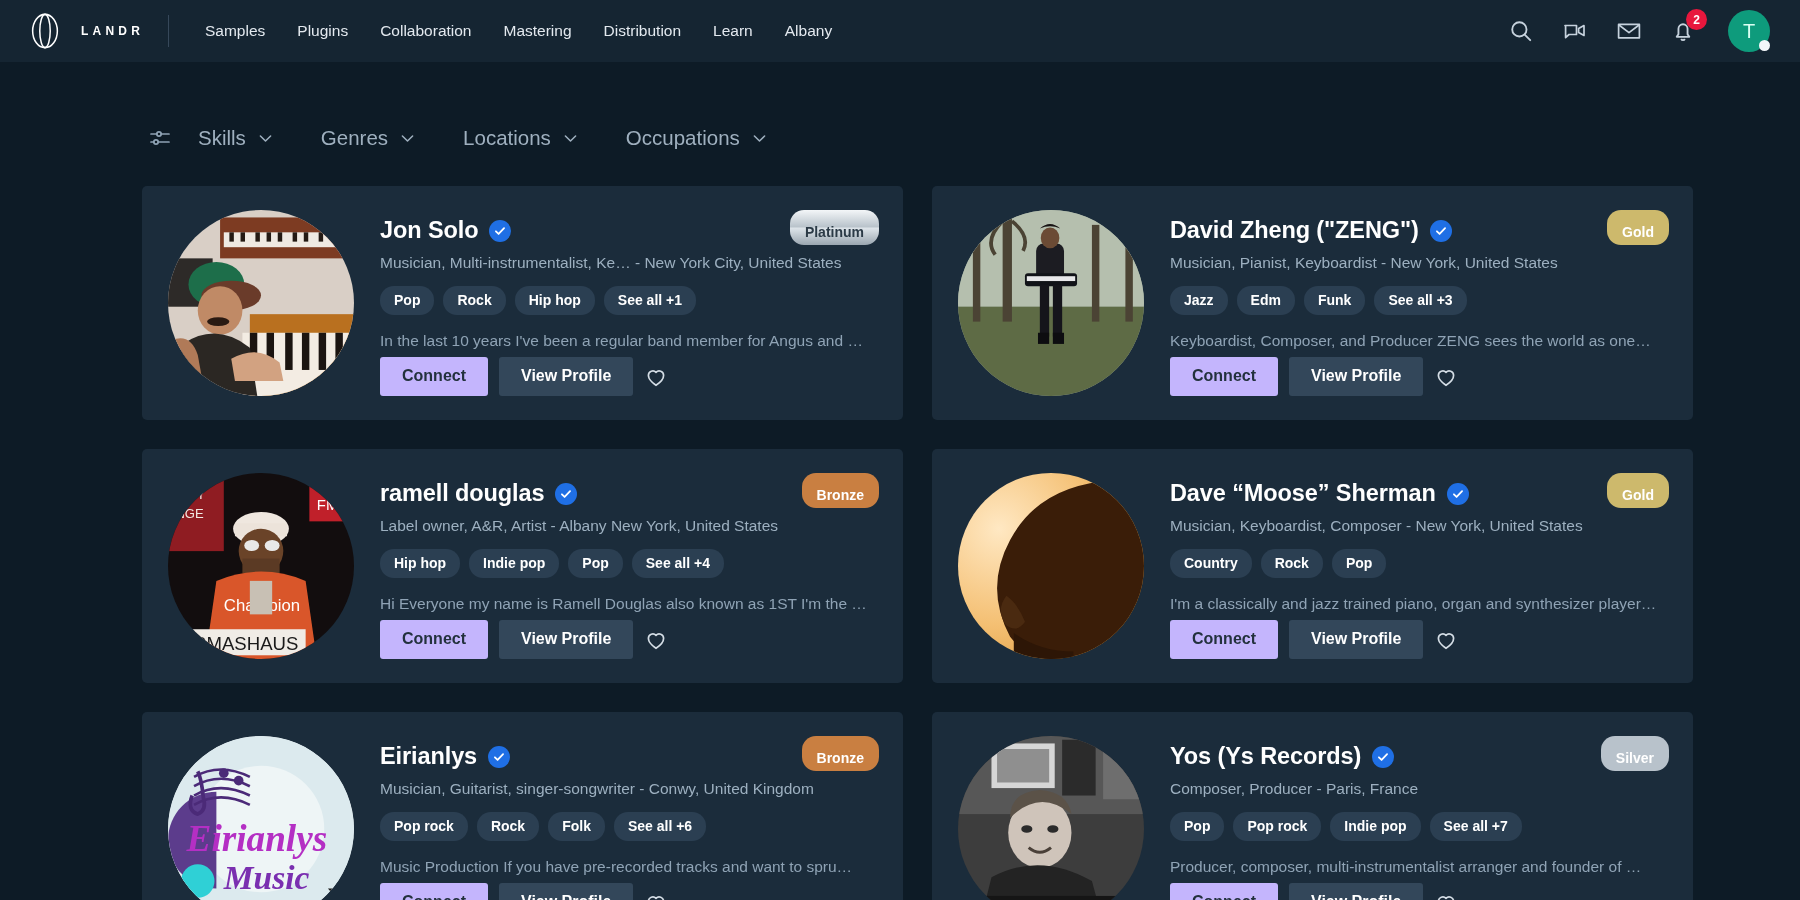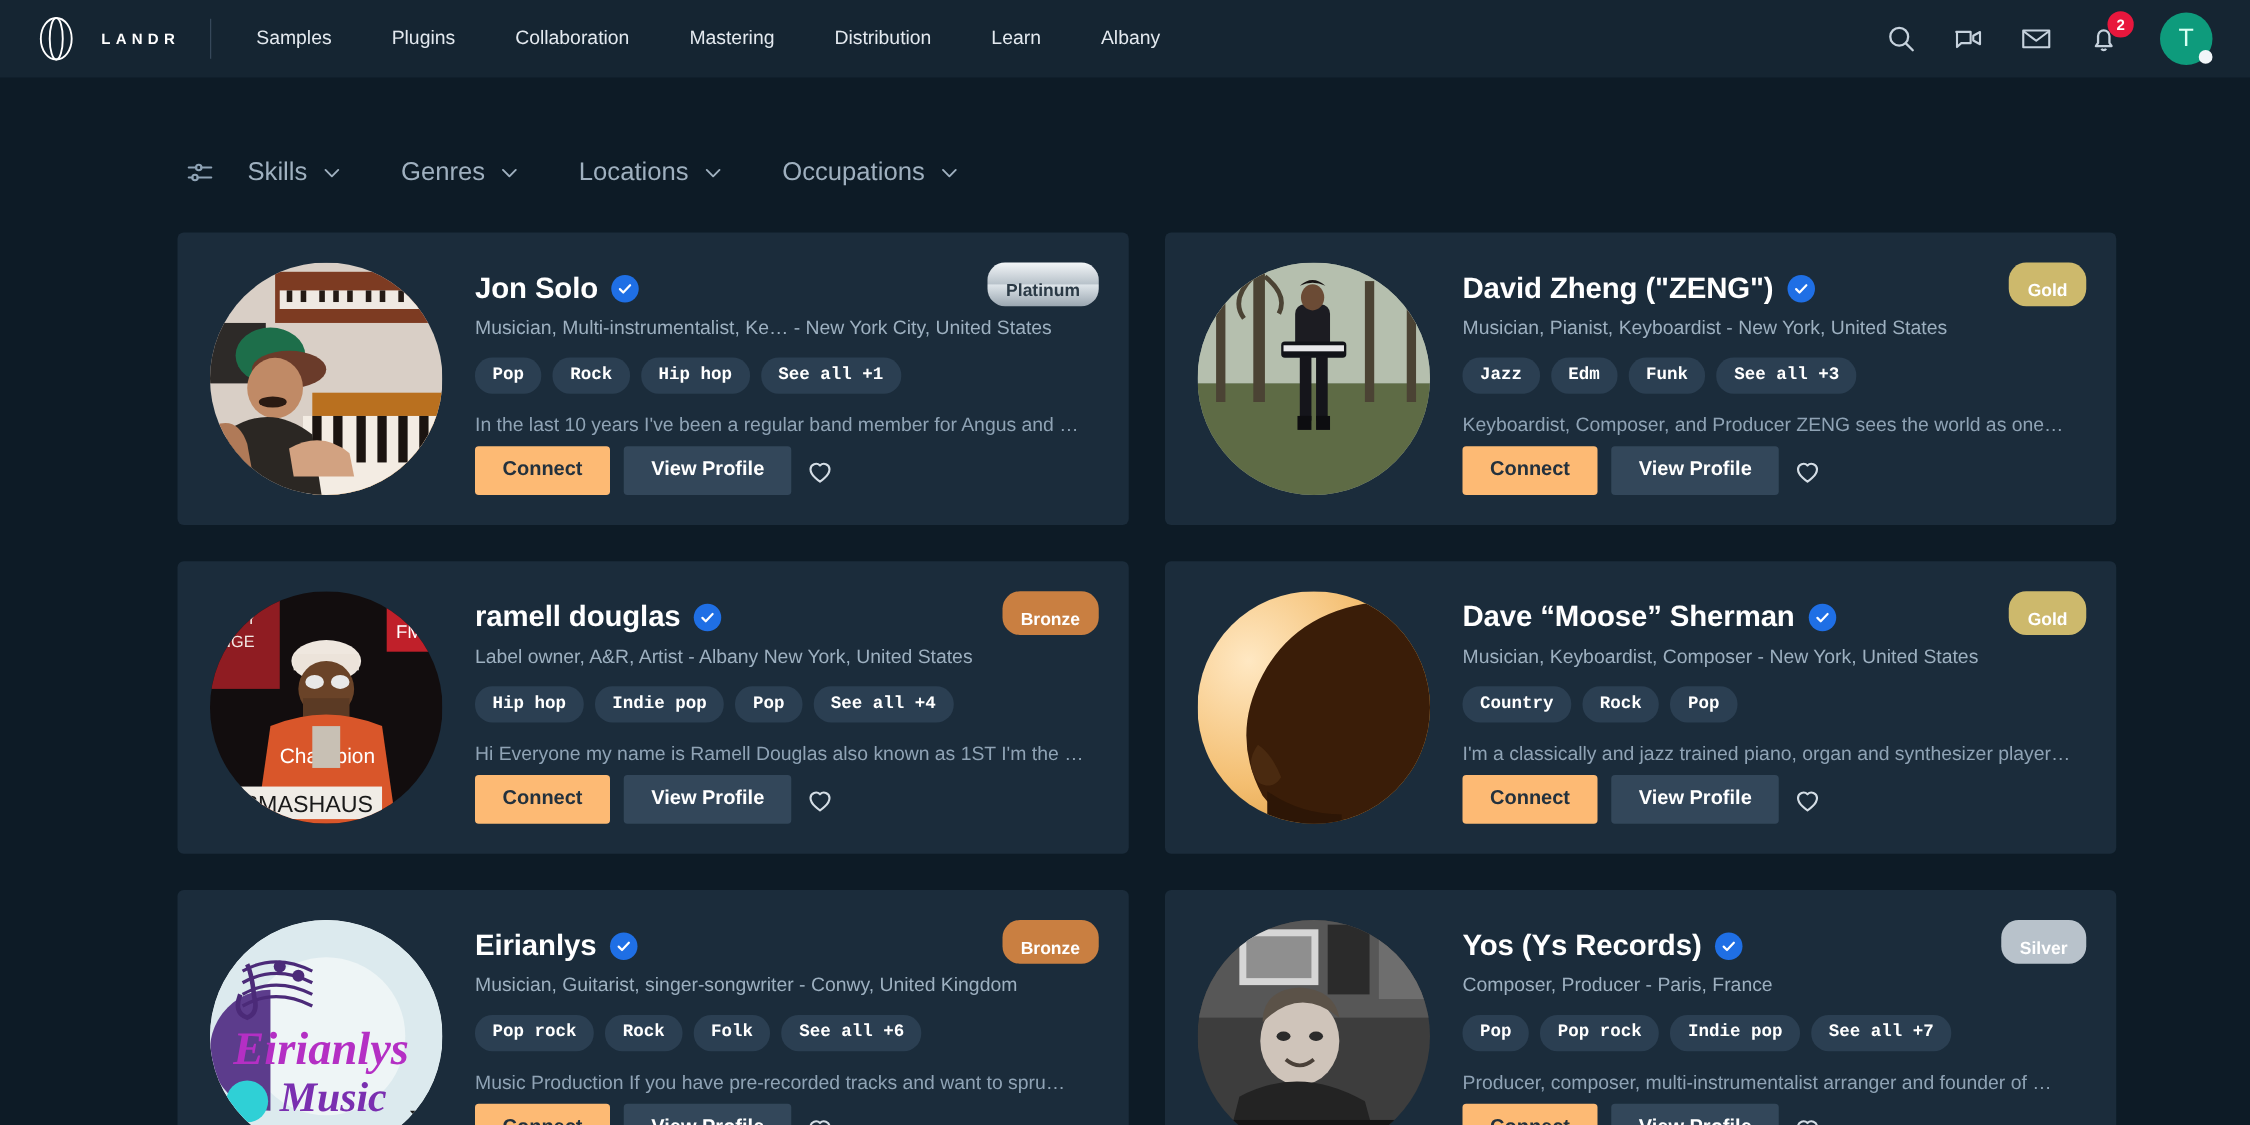--- a/index.html
+++ b/index.html
@@ -42,21 +42,21 @@
   .brand-divider {
     width: 1px;
     height: 32px;
     background: #36485a;
     margin: 0 20px 0 24px;
   }
 
   .nav {
     display: flex;
     align-items: center;
-    gap: 16px;
+    gap: 0px;
   }
   .nav-item {
     color: #e3e9ef;
     font-size: 15.5px;
     font-weight: 400;
     padding: 6px 16px;
     cursor: pointer;
     white-space: nowrap;
   }
 
@@ -240,21 +240,20 @@
   .tag {
     background: #2b3f52;
     color: #ffffff;
     font-size: 14px;
     font-weight: 700;
     padding: 7px 14px 8px;
     border-radius: 14px;
     line-height: 1;
     white-space: nowrap;
     cursor: pointer;
-    font-family: Liberation Mono, monospace;
   }
   .tag-more { background: #2b3f52; }
 
   .card-bio {
     color: #8fa3b5;
     font-size: 15.5px;
     margin-top: 17px;
     white-space: nowrap;
     overflow: hidden;
     text-overflow: ellipsis;
@@ -270,21 +269,21 @@
     font-size: 16px;
     font-weight: 700;
     border-radius: 3px;
     padding: 11px 22px 12px;
     line-height: 1;
     cursor: pointer;
     border: none;
     font-family: "Liberation Sans", sans-serif;
     white-space: nowrap;
   }
-  .btn-connect { background: #fdba74; color: #23313d; }
+  .btn-connect { background: #c4b5fd; color: #23313d; }
   .btn-view { background: #33475a; color: #ffffff; }
   .fav {
     margin-left: auto;
     width: 24px; height: 24px;
     color: #d4dde5;
     cursor: pointer;
     display: block;
   }
 </style>
 </head>

